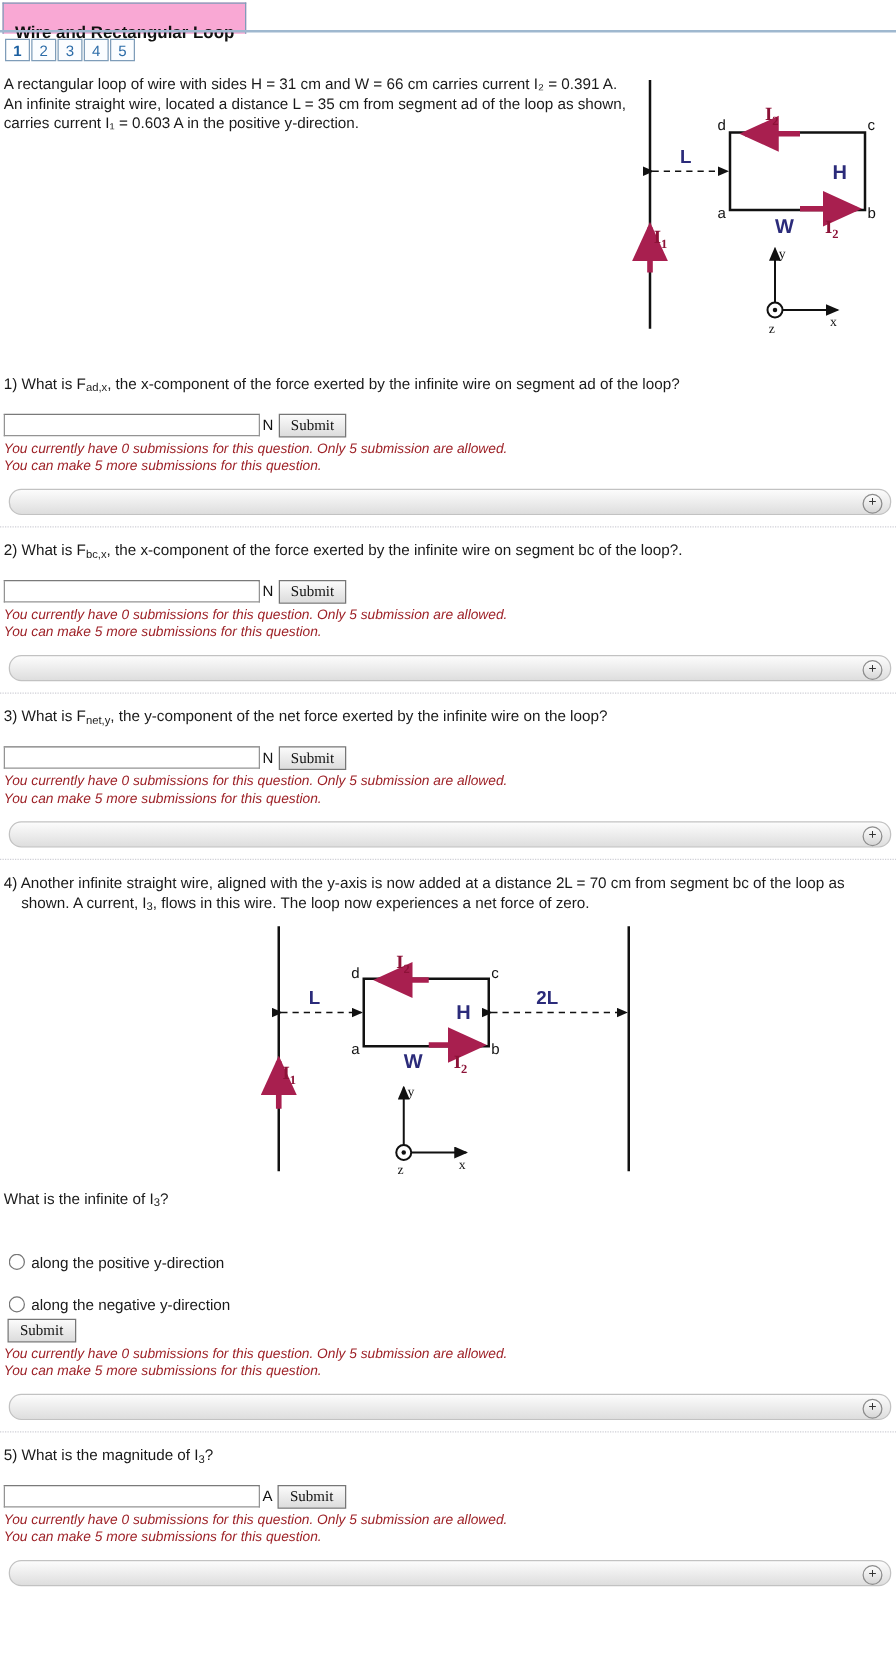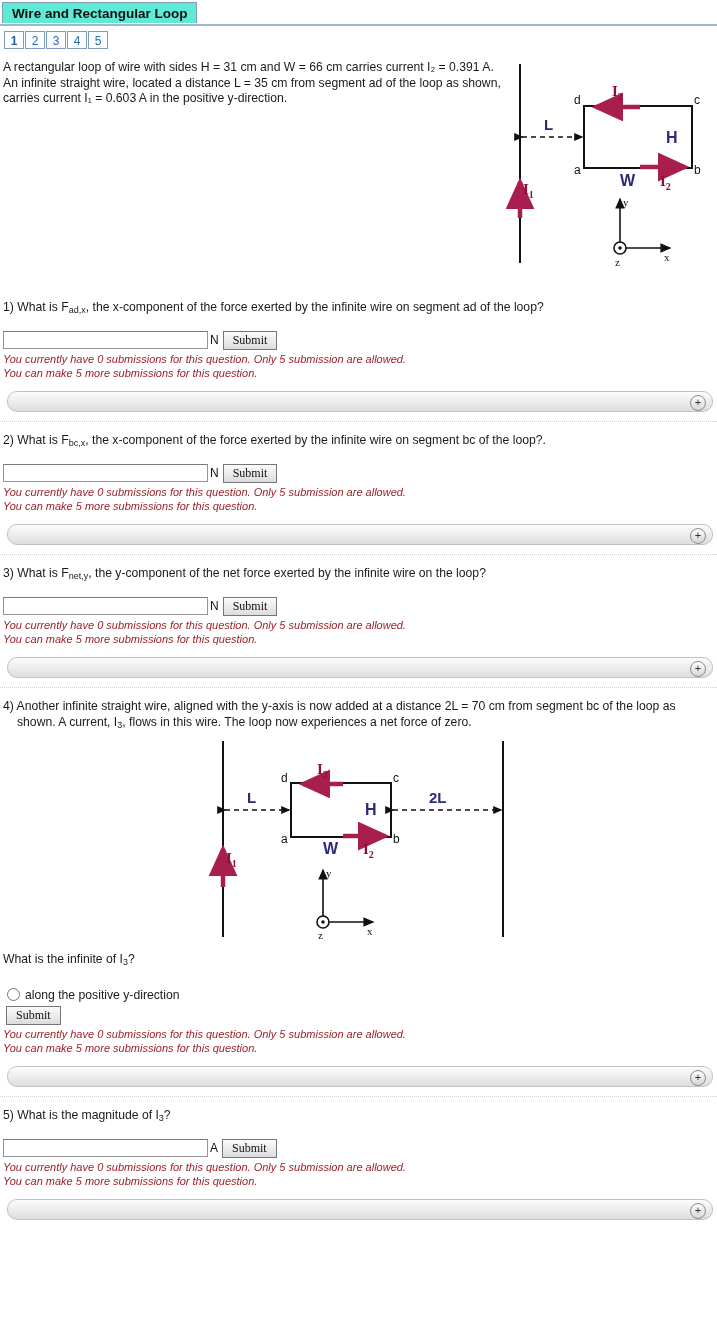--- a/index.html
+++ b/index.html
@@ -11,22 +11,22 @@
     color:#000;
     -webkit-font-smoothing:antialiased;
   }
   .page{position:relative;width:717px;height:1338px;overflow:hidden;}
 
   
   .title-row{position:relative;height:26px;}
   .title-tab{
     position:absolute;left:2px;top:2px;
     height:21px;line-height:21px;
-    padding:0 9px;
-    background:#5eead4;
+    padding:12px 9px;
+    background:#f9a8d4;
     border:1px solid #7f9db9;
     border-bottom:none;
     font-weight:bold;
     font-size:13.5px;
     color:#111;
     box-sizing:border-box;
   }
   .title-underline{
     position:absolute;left:0;top:24px;width:717px;height:2px;
     border-top:2px solid #9fb8cf;
@@ -120,21 +120,21 @@
     color:#333;font-size:11px;line-height:13px;text-align:center;
     cursor:pointer;
   }
 
   .divider{
     margin:9px 0 0 0;height:1px;width:717px;
     border-top:1px dotted #cfcfd6;
   }
 
   
-  .radio-row{display:flex;align-items:center;margin-top:5px;}
+  .radio-row{display:flex;align-items:center;margin-top:20px;}
   .radio-row input{margin:0 5px 0 4px;}
   .radio-label{font-size:12.2px;color:#1a1a1a;}
   .radio-submit{margin:4px 0 0 3px;}
 </style>
 </head>
 <body>
 
 <div class="page">
 
   <div class="title-row">
@@ -339,20 +339,24 @@
     </div>
 
     <div class="qtext" style="margin-top:7px;"><span>What is the infinite of I</span><sub>3</sub><span>?</span></div>
 
     <div style="height:13px;"></div>
 
     <div class="radio-row">
       <input type="radio" name="q4dir" style="">
       <span class="radio-label">along the positive y-direction</span>
     </div>
+    <div class="radio-row">
+      <input type="radio" name="q4dir" style="">
+      <span class="radio-label">along the negative y-direction</span>
+    </div>
     <div class="radio-submit">
       <button class="submit-btn">Submit</button>
     </div>
     <div class="sub-note">
       <div>You currently have 0 submissions for this question. Only 5 submission are allowed.</div>
       <div>You can make 5 more submissions for this question.</div>
     </div>
     <div class="expand-bar">
       <div class="plus-icon">+</div>
     </div>

